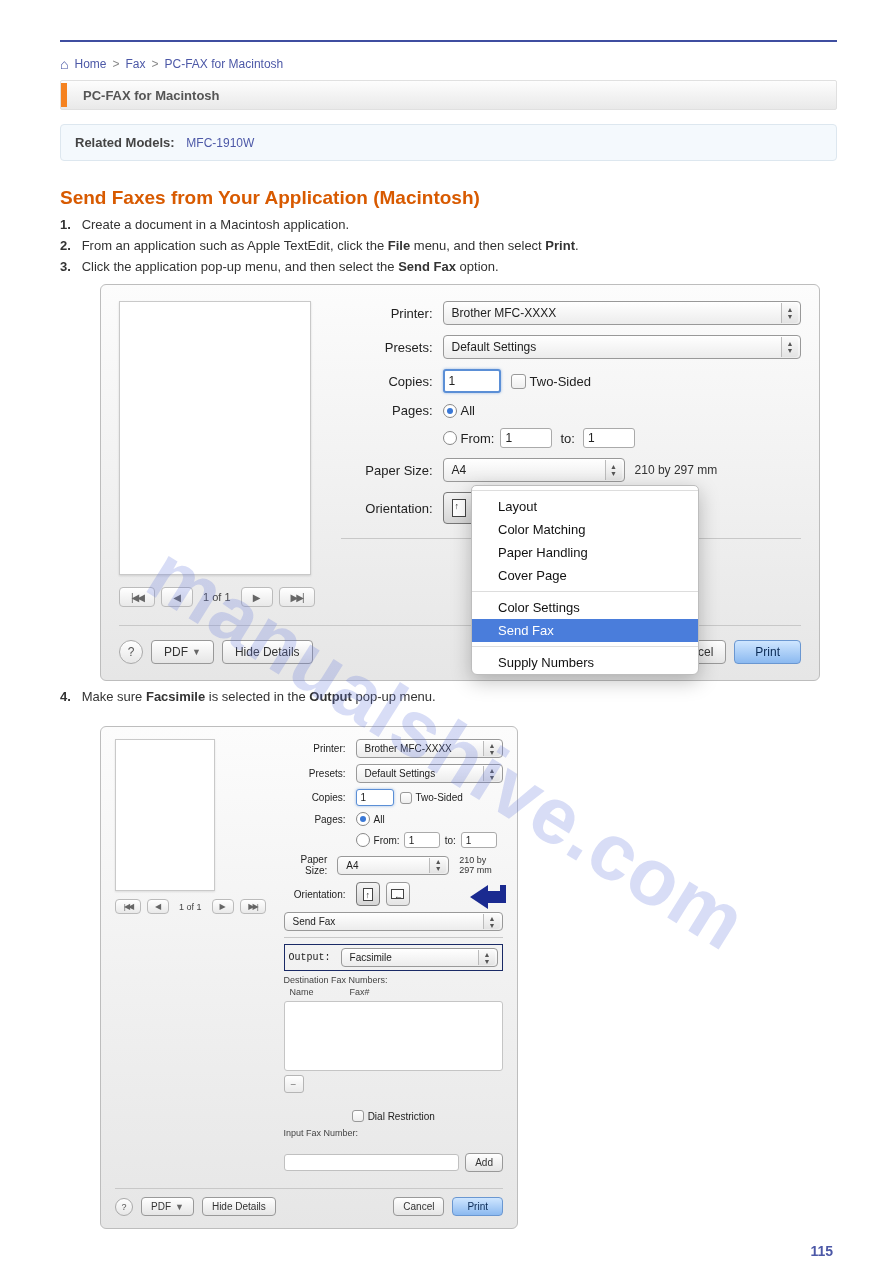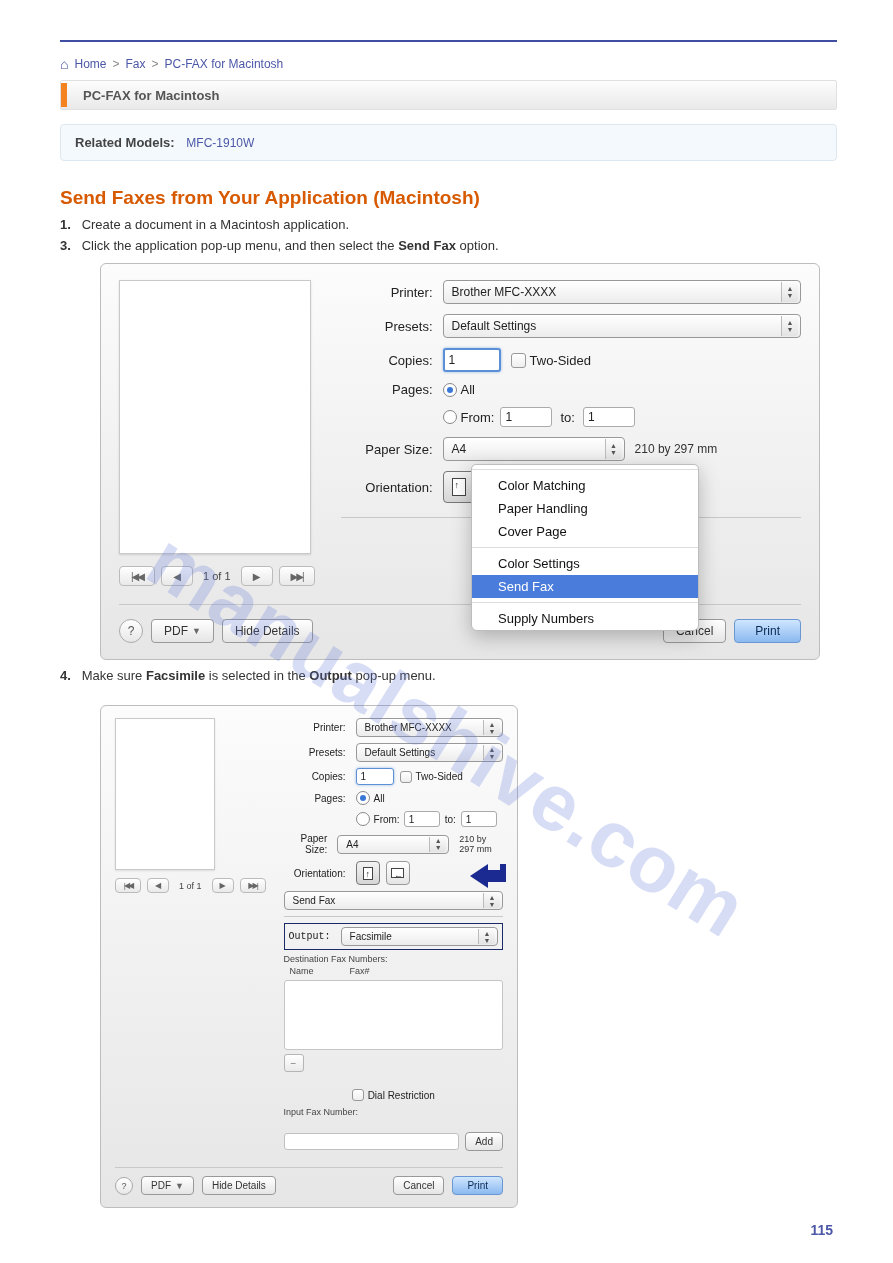--- a/index.html
+++ b/index.html
@@ -238,20 +238,24 @@
   </div>
 
   <div class="heading">Send Faxes from Your Application (Macintosh)</div>
 
   <div class="steps">
     <div class="step">
       <span class="step-num">1.</span>
       <span>Create a document in a Macintosh application.</span>
     </div>
     <div class="step">
+      <span class="step-num">2.</span>
+      <span>From an application such as Apple TextEdit, click the </span><b>File</b><span> menu, and then select </span><b>Print</b><span>.</span>
+    </div>
+    <div class="step">
       <span class="step-num">3.</span>
       <span>Click the application pop-up menu, and then select the </span><b>Send Fax</b><span> option.</span>
     </div>
   </div>
 
   <div class="dialog d1">
     <div class="d1-body">
       <div>
         <div class="preview"></div>
         <div class="pager-row">
@@ -325,20 +329,21 @@
           <span class="car">▼</span>
         </span>
       <span class="push-btn">Hide Details</span>
       <span class="spacer"></span>
       <span class="push-btn">Cancel</span>
       <span class="push-btn blue">Print</span>
     </div>
 
     <div class="dd-menu">
       <hr>
+      <div class="item">Layout</div>
       <div class="item">Color Matching</div>
       <div class="item">Paper Handling</div>
       <div class="item">Cover Page</div>
       <hr>
       <div class="item">Color Settings</div>
       <div class="item sel">Send Fax</div>
       <hr>
       <div class="item">Supply Numbers</div>
     </div>
   </div>

